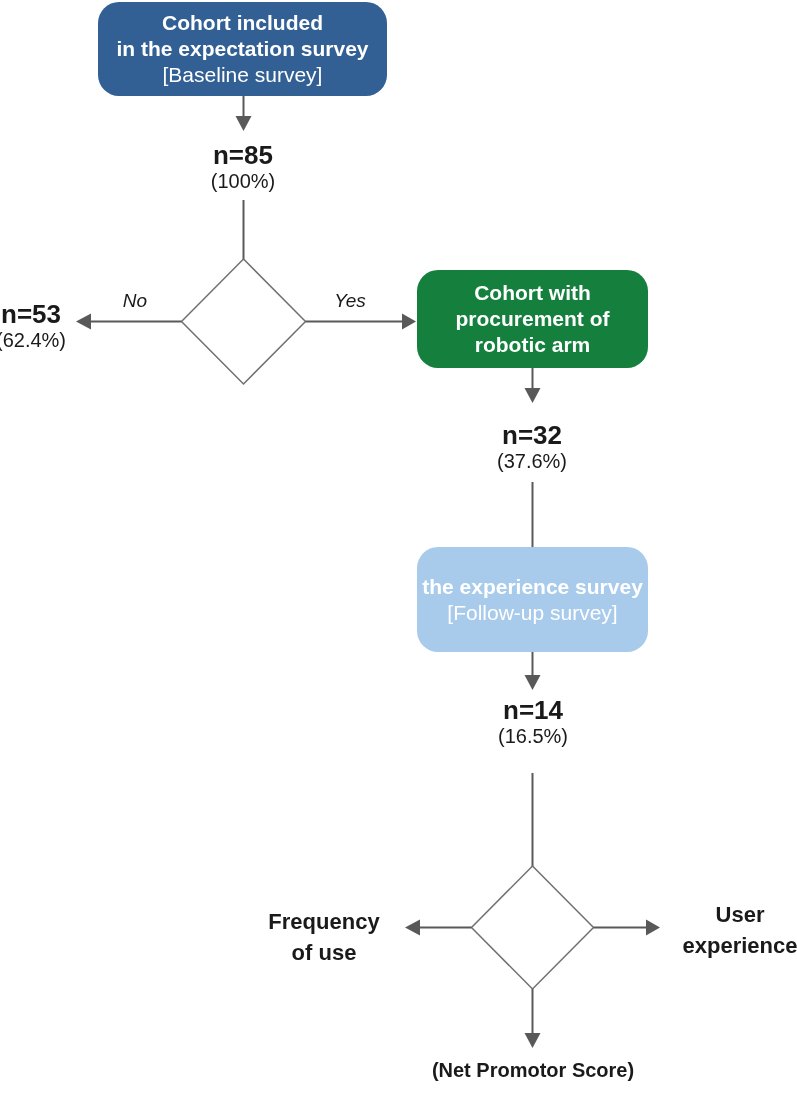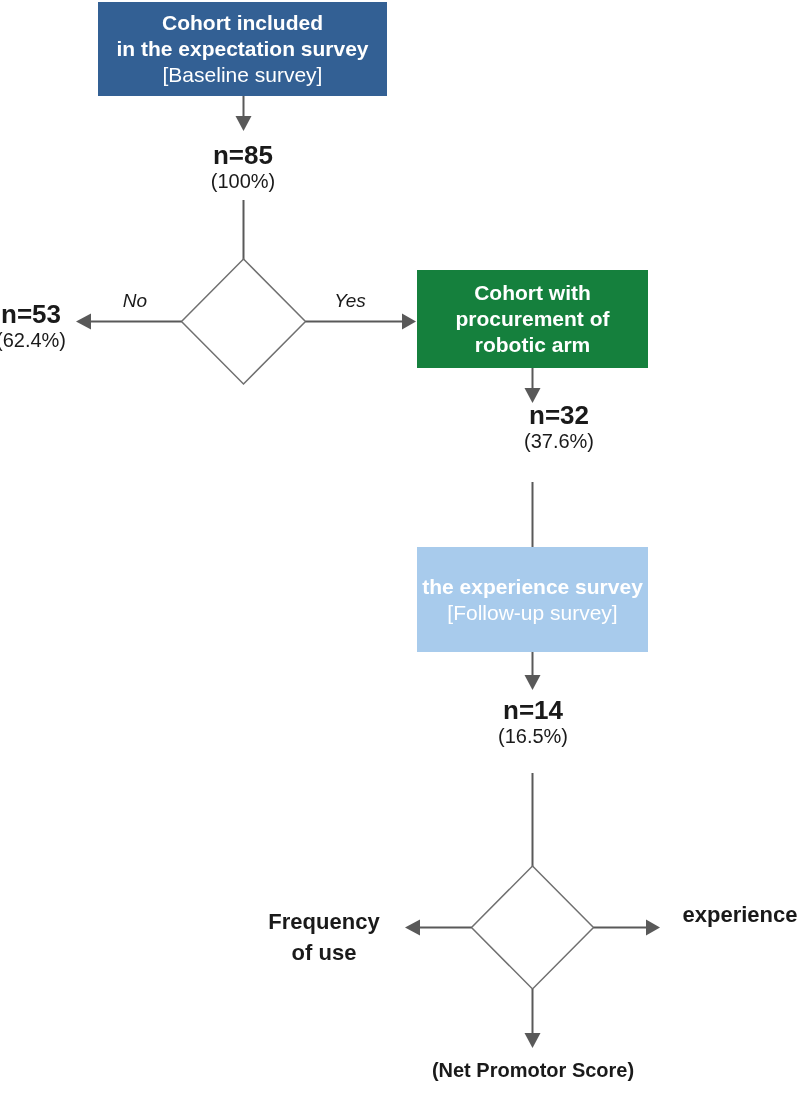--- a/index.html
+++ b/index.html
@@ -10,35 +10,35 @@
     font-family:"Liberation Sans", sans-serif;
     color:#1a1a1a;
     overflow:hidden;
   }
   #connectors{position:absolute;left:0;top:0;width:797px;height:1118px;}
   .box{
     position:absolute;
     display:flex;flex-direction:column;justify-content:center;
     text-align:center;
     color:#ffffff;
-    font-size:21px;line-height:26px;font-weight:bold;
+    font-size:21px;line-height:26px;font-weight:bold;border-radius:21px;
   }
   .box .bracket{font-weight:normal;}
   .box-baseline{left:98px;top:2px;width:289px;height:94px;background:#336094;}
   .box-procurement{left:417px;top:270px;width:231px;height:98px;background:#15803d;}
   .box-experience{left:417px;top:547px;width:231px;height:105px;background:#a8cbec;}
   .count{
     position:absolute;transform:translateX(-50%);
     text-align:center;white-space:nowrap;
   }
   .count .val{font-size:26px;font-weight:bold;line-height:30px;}
   .count .pct{font-size:20px;line-height:23px;}
   .count-n85{left:243px;top:140px;}
   .count-n53{left:31px;top:299px;}
-  .count-n32{left:532px;top:400px;margin-left:27px;}
+  .count-n32{left:532px;top:420px;}
   .count-n14{left:533px;top:695px;}
   .branch-label{
     position:absolute;transform:translateX(-50%);
     font-style:italic;font-size:19px;line-height:20px;white-space:nowrap;
   }
   .branch-no{left:135px;top:291px;}
   .branch-yes{left:350px;top:291px;}
   .outcome{
     position:absolute;transform:translateX(-50%);
     text-align:center;font-weight:bold;font-size:22px;line-height:31px;white-space:nowrap;
@@ -133,20 +133,21 @@
     <div class="val">n=14</div>
     <div class="pct">(16.5%)</div>
   </div>
 
   <div class="outcome outcome-frequency">
     <div>Frequency</div>
     <div>of use</div>
   </div>
 
   <div class="outcome outcome-user">
+    <div>User</div>
     <div>experience</div>
   </div>
 
   <div class="outcome outcome-nps">
     <div class="nps-subtitle">(Net Promotor Score)</div>
   </div>
 
 </div>
 
 </body></html>

